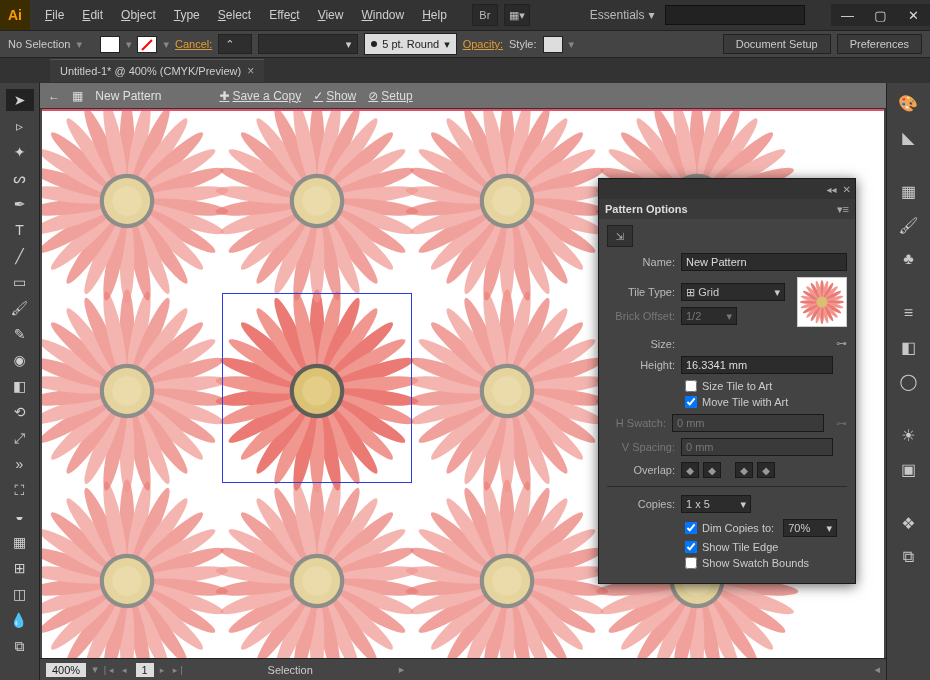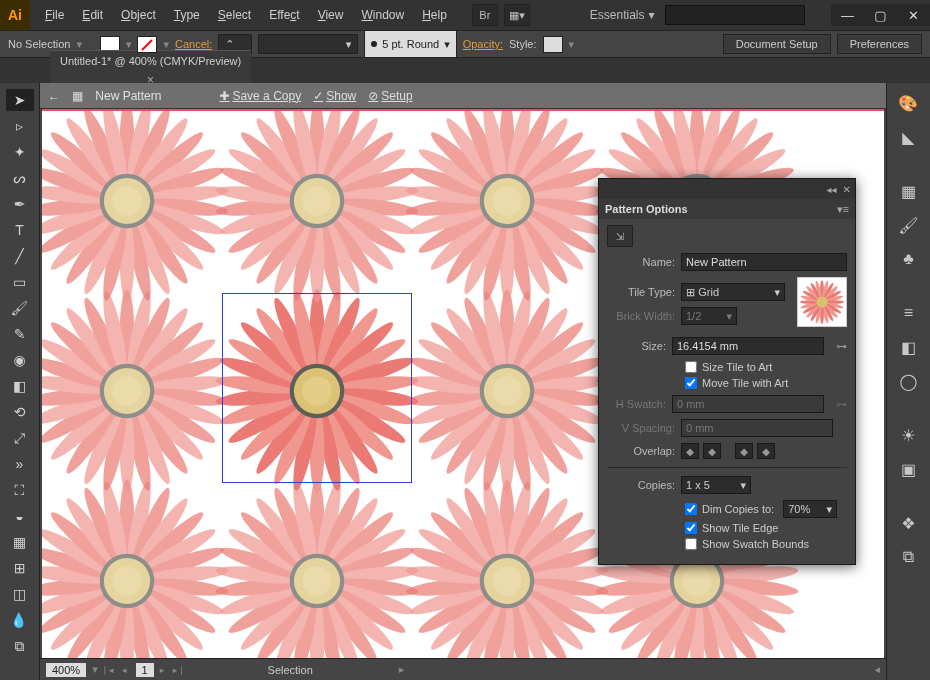--- a/index.html
+++ b/index.html
@@ -18,27 +18,27 @@
 .win-controls { margin-left: auto; display: flex; }
 .win-ctrl { width: 33px; height: 22px; display: flex; align-items: center; justify-content: center; color: #ddd; font-size: 13px; background: #282828; }
 
 
 .optionsbar { height: 28px; background: #444444; border-top: 1px solid #222; border-bottom: 1px solid #222; display: flex; align-items: center; padding: 0 8px; color: #ccc; font-size: 11px; gap: 6px; }
 .swatch { width: 20px; height: 17px; border: 1px solid #222; background: #fff; }
 .swatch.diag { position: relative; }
 .swatch.diag::after { content: ""; position: absolute; left: 2px; top: 7px; width: 14px; height: 2px; background: red; transform: rotate(-45deg); }
 .stroke-label { color: #e39b36; text-decoration: underline; }
 .dropdown-chip { background: #2e2e2e; border: 1px solid #222; padding: 1px 6px; display: flex; align-items: center; gap: 4px; color: #ccc; min-width: 60px; height: 20px; }
-.round-dropdown { background: #ddd; color: #222; display: flex; align-items: center; padding: 0 6px; height: 28px; gap: 5px; border: 1px solid #222; }
+.round-dropdown { background: #ddd; color: #222; display: flex; align-items: center; padding: 0 6px; height: 22px; gap: 5px; border: 1px solid #222; }
 .round-dropdown .dot { width: 6px; height: 6px; border-radius: 50%; background: #222; }
 .opt-btn { background: #3a3a3a; border: 1px solid #222; color: #ccc; font-size: 11px; padding: 3px 12px; height: 20px; display: flex; align-items: center; }
 
 
 .doctab-row { height: 25px; background: #333; display: flex; align-items: center; padding-left: 50px; }
-.doctab { background: #3a3a3a; color: #cfcfcf; font-size: 11px; padding: 4px 10px; border-top: 1px solid #555; display: flex; align-items: center; gap: 6px; flex-direction: column; }
+.doctab { background: #3a3a3a; color: #cfcfcf; font-size: 11px; padding: 4px 10px; border-top: 1px solid #555; display: flex; align-items: center; gap: 6px; }
 .doctab .x { font-size: 12px; color: #aaa; }
 
 
 .main { position: absolute; top: 83px; left: 0; right: 0; bottom: 0; display: flex; }
 .toolbar-left { width: 40px; background: #414141; border-right: 1px solid #222; display: flex; flex-direction: column; align-items: center; padding-top: 6px; gap: 4px; }
 .tool { width: 28px; height: 22px; display: flex; align-items: center; justify-content: center; color: #d0d0d0; font-size: 14px; }
 .tool:first-child { background: #222; }
 
 .canvas-area { flex: 1; position: relative; background: #454545; overflow: hidden; }
 .pattern-bar { height: 26px; background: #6f6f6f; display: flex; align-items: center; color: #ddd; font-size: 12px; gap: 12px; padding: 0 8px; border-bottom: 1px solid #333; }
@@ -698,21 +698,21 @@
     <div class="prow" style="align-items:flex-start">
       <div style="flex:1">
         <div class="prow">
           <div class="plabel">Tile Type:</div>
           <div class="pselect">
               <span>⊞ <span>Grid</span></span>
               <span>▾</span>
             </div>
         </div>
         <div class="prow">
-          <div class="plabel dim">Brick Width:</div>
+          <div class="plabel dim">Brick Offset:</div>
           <div class="pselect dim" style="flex:0 0 56px">
               <span>1/2</span>
               <span>▾</span>
             </div>
         </div>
       </div>
       <div class="preview-box">
         <svg width="46" height="46" viewBox="0 0 100 100">
           <g transform="translate(50,50)">
             <g id="pv">
@@ -742,23 +742,26 @@
                 <ellipse cx="0" cy="-28" rx="4" ry="20" fill="#f09790" transform="rotate(345)"></ellipse>
               </g>
             <circle r="12" class="center"></circle>
           </g>
         </svg>
       </div>
     </div>
 
     <div class="prow">
       <div class="plabel">Size:</div>
-      <input class="pinput" style="flex: 0 0 80px;" value="16.4154 mm">
       <div style="flex:1"></div>
       <span style="color:#999">⊶</span>
+    </div>
+    <div class="prow">
+      <div class="plabel">Height:</div>
+      <input class="pinput" style="flex: 0 0 80px;" value="16.3341 mm">
     </div>
 
     <div class="checkbox-row">
         <input type="checkbox" style="">
         <span>Size Tile to Art</span>
       </div>
     <div class="checkbox-row">
         <input type="checkbox" checked="" style="">
         <span>Move Tile with Art</span>
       </div>

